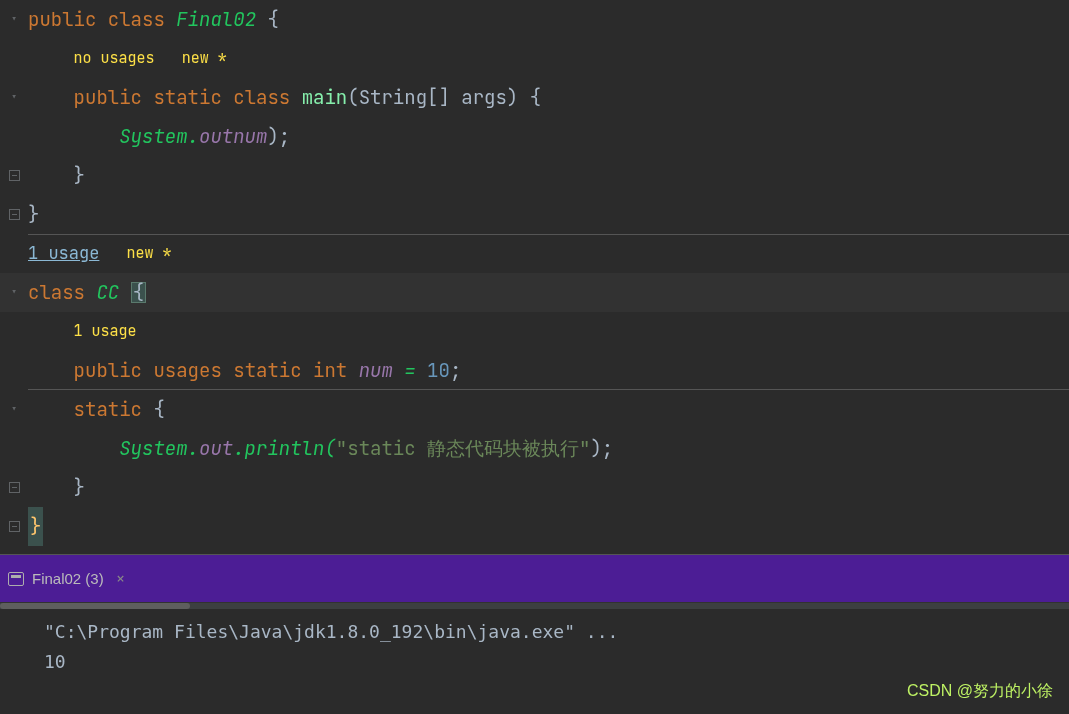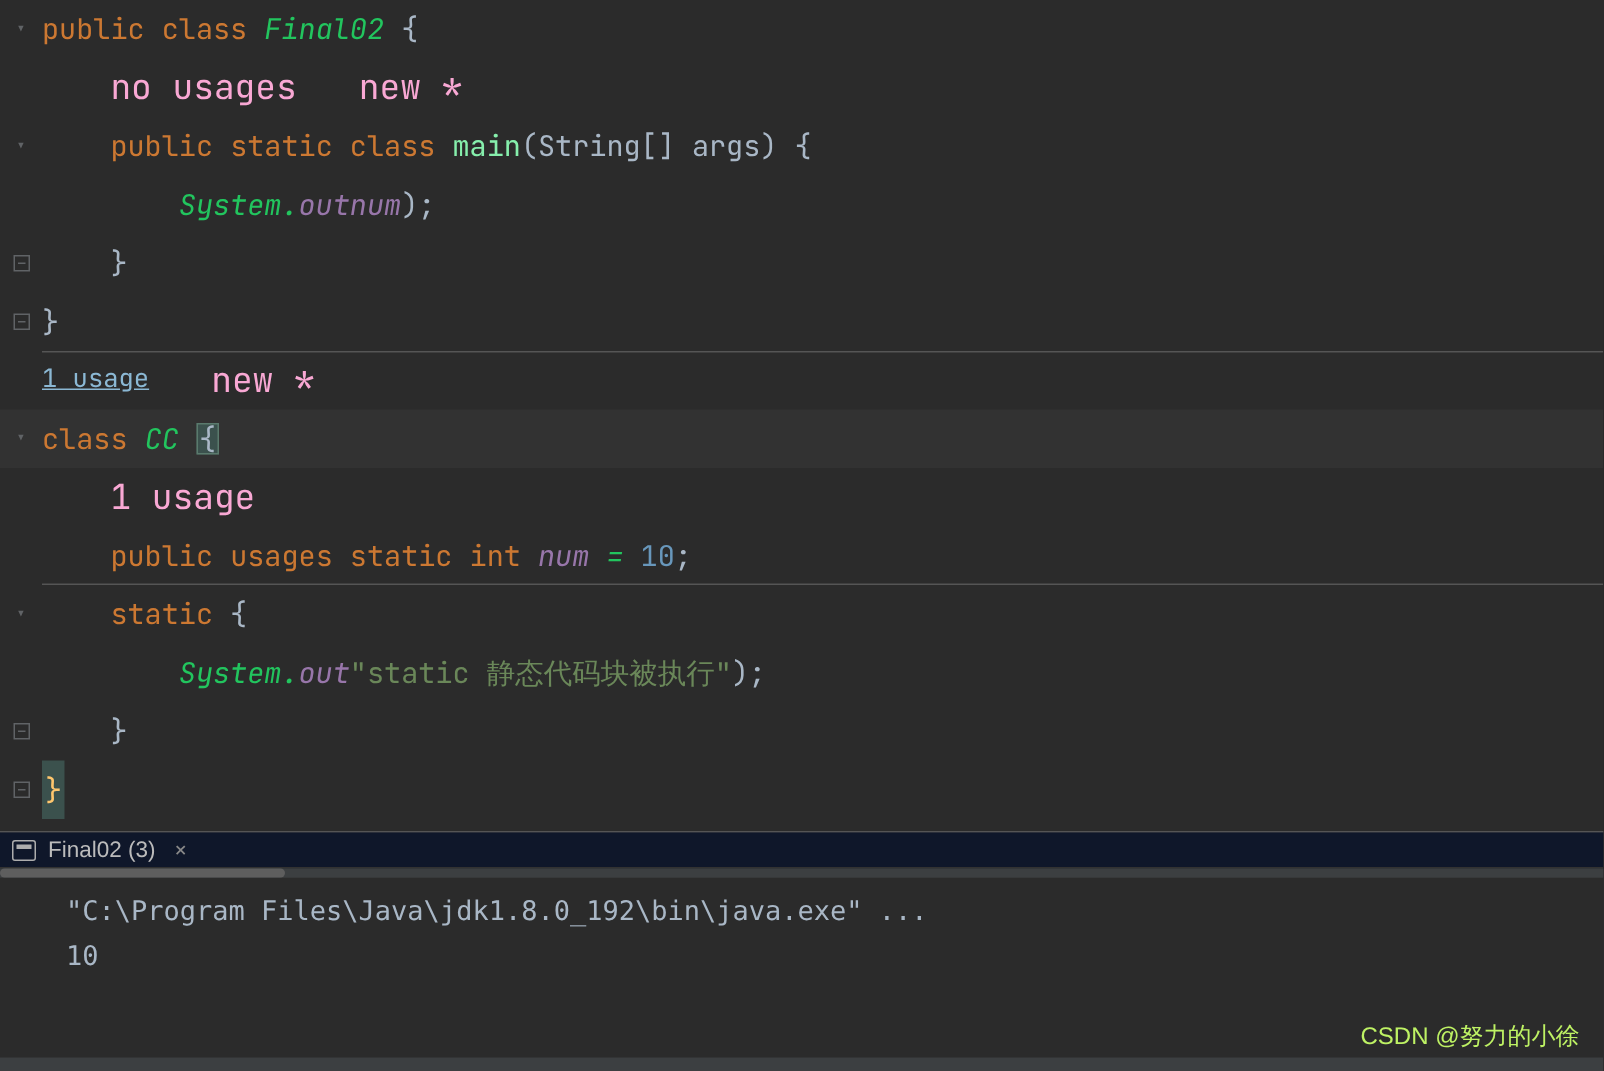--- a/index.html
+++ b/index.html
@@ -57,21 +57,21 @@
       display: flex;
       align-items: center;
     }
     .kw { color: #cc7832; text-align: right; }
     .method { color: #86efac; }
     .field { color: #9876aa; font-style: italic; text-align: center; }
     .num { color: #6897bb; }
     .str { color: #6a8759; }
     .paren { color: #a9b7c6; }
     .text { color: #22c55e; font-style: italic; }
-    .hint { color: #f9a8d4; font-size: 23px; }
+    .hint { color: #fde047; font-size: 15px; }
     .hint-link { color: #8bb8d4; font-size: 17px; text-decoration: underline; cursor: pointer; }
     .highlight-line {
       background: #323232;
     }
     .cursor-brace {
       background: #3b514d;
       border: 1px solid #5a7a6d;
       color: #a9b7c6;
       display: inline-block;
       line-height: 1;
@@ -90,22 +90,22 @@
       top: 0;
     }
     .run-panel {
       background: #3c3f41;
       height: 160px;
       border-top: 1px solid #555;
     }
     .tab-bar {
       display: flex;
       align-items: center;
-      height: 24px;
-      background: #0f172a;
+      height: 48px;
+      background: #4c1d95;
       padding-left: 8px;
       gap: 8px;
       border-bottom: 1px solid #323232;
     }
     .tab-icon {
       width: 16px;
       height: 14px;
       border: 1.5px solid #adadad;
       border-radius: 2px;
       position: relative;
@@ -233,21 +233,21 @@
 
   <div class="line">
     <div class="gutter">
         <span class="fold-arrow">▾</span>
       </div>
     <div class="code"><span class="text">    </span><span class="kw">static</span><span class="paren"> {</span></div>
   </div>
 
   <div class="line">
     <div class="gutter"></div>
-    <div class="code"><span class="text">        </span><span class="text">System.</span><span class="field">out</span><span class="str">"static 静态代码块被执行"</span><span class="paren">);</span></div>
+    <div class="code"><span class="text">        </span><span class="text">System.</span><span class="field">out</span><span class="text">.println(</span><span class="str">"static 静态代码块被执行"</span><span class="paren">);</span></div>
   </div>
 
   <div class="line">
     <div class="gutter">
         <span class="fold-box"></span>
       </div>
     <div class="code"><span class="text">    </span><span class="paren">}</span></div>
   </div>
 
   <div class="line">

